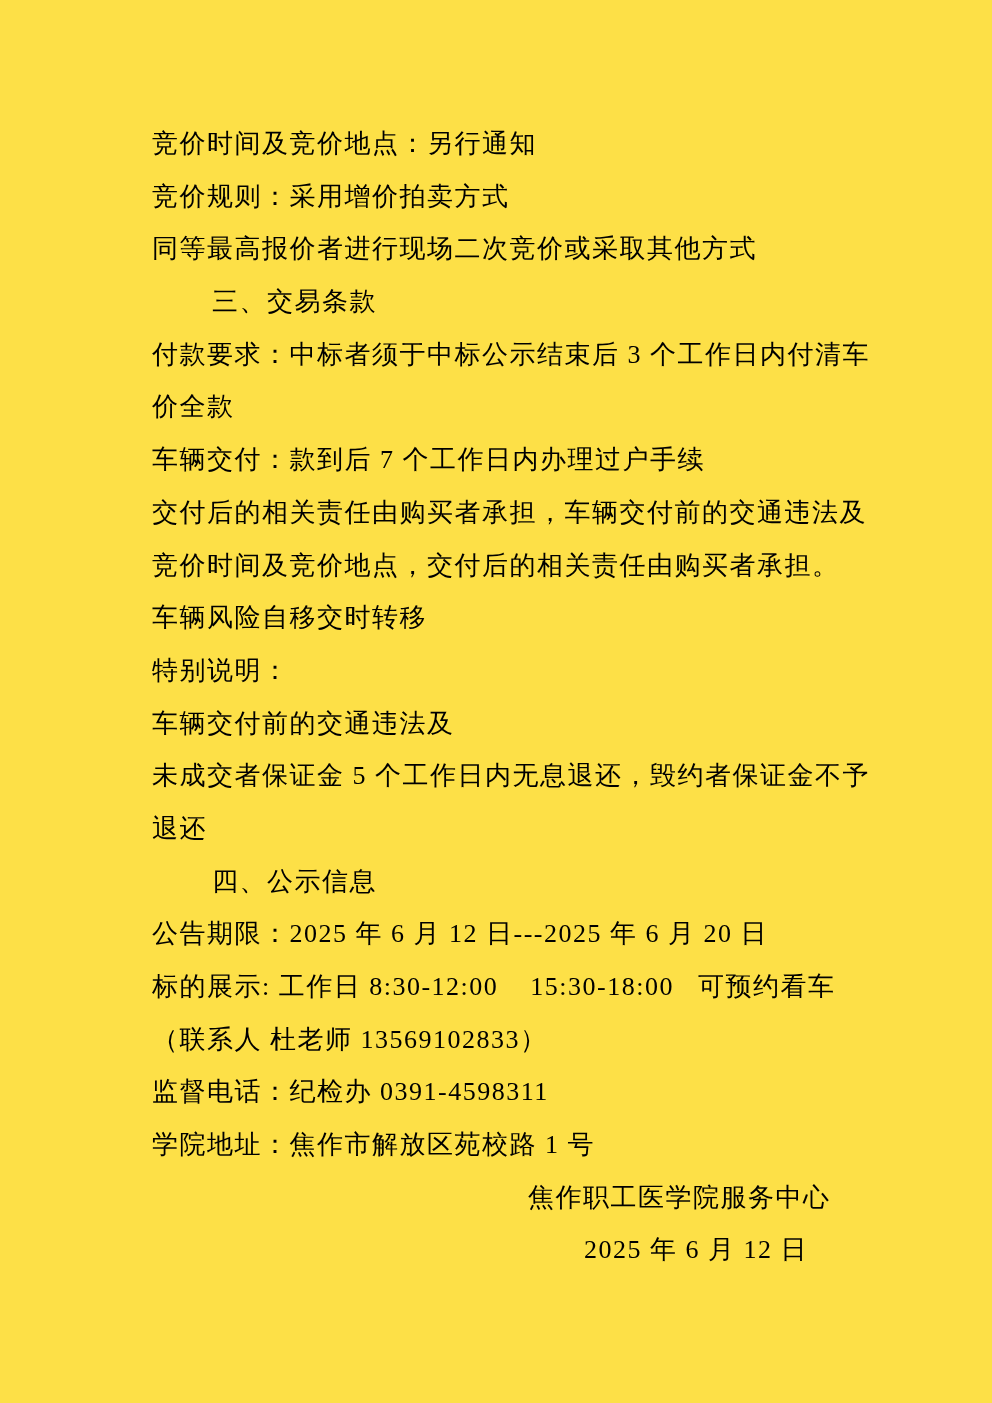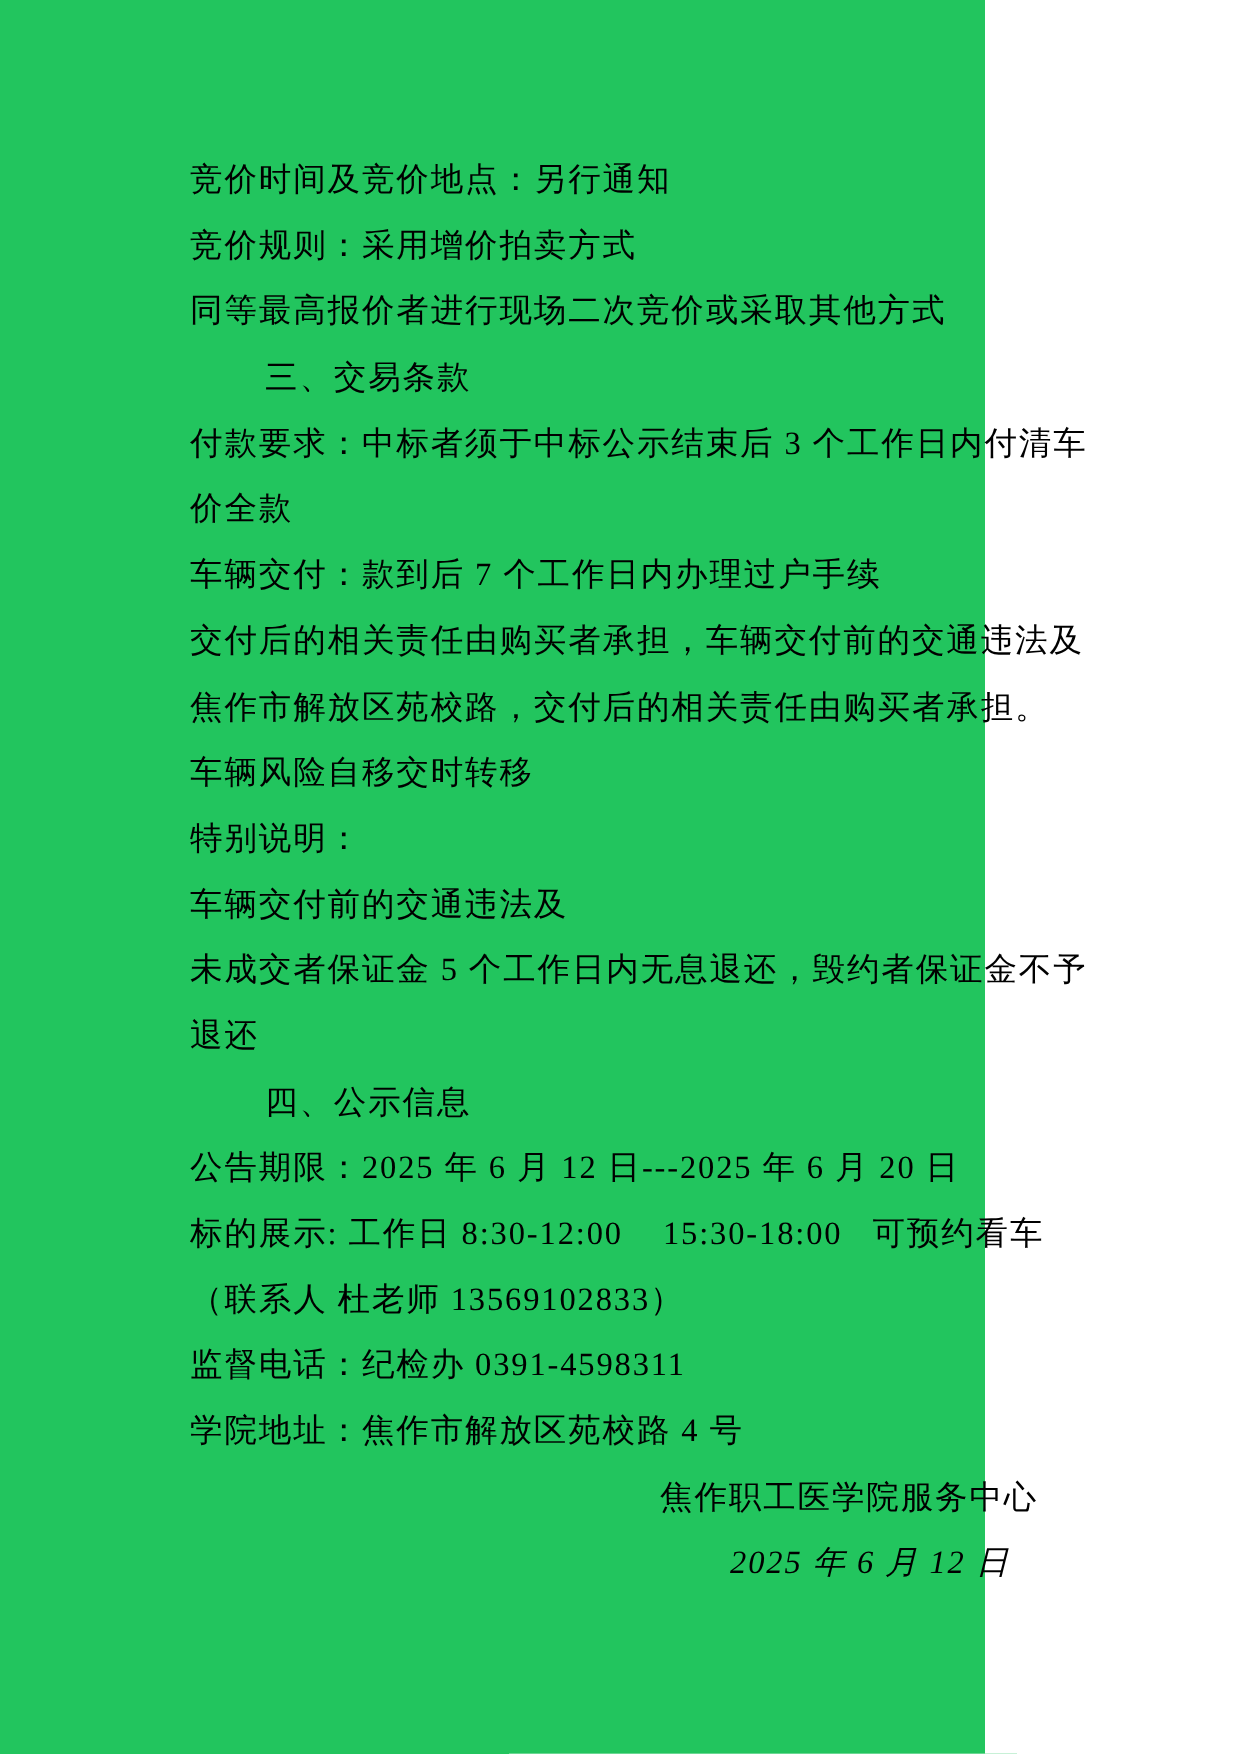--- a/index.html
+++ b/index.html
@@ -7,23 +7,23 @@
     padding: 0;
   }
   body {
     width: 992px;
     height: 1403px;
     background: #ffffff;
     overflow: hidden;
   }
   .page {
     position: relative;
-    width: 788px;
+    width: 992px;
     height: 1403px;
-    background: #22c55e;
+    background: #fde047;
   }
   .doc {
     position: absolute;
     top: 118px;
     left: 152px;
     right: 140px;
     color: #000000;
     font-family: "Liberation Serif", "DejaVu Serif", serif;
     font-size: 26px;
     letter-spacing: 1.5px;
@@ -34,44 +34,43 @@
     white-space: pre;
   }
   .line.heading {
     text-indent: 60px;
   }
   .line.signature {
     padding-left: 376px;
   }
   .line.signature-date {
     padding-left: 432px;
-    font-style: italic;
   }
 </style>
 </head>
 <body style="background: rgb(255, 255, 255);">
 
 <div class="page">
   <div class="doc" id="doc" style="color: rgb(0, 0, 0);">
       <div class="line body">竞价时间及竞价地点：另行通知</div>
       <div class="line body">竞价规则：采用增价拍卖方式</div>
       <div class="line body">同等最高报价者进行现场二次竞价或采取其他方式</div>
       <div class="line heading">三、交易条款</div>
       <div class="line body">付款要求：中标者须于中标公示结束后 3 个工作日内付清车</div>
       <div class="line body">价全款</div>
       <div class="line body">车辆交付：款到后 7 个工作日内办理过户手续</div>
       <div class="line body">交付后的相关责任由购买者承担，车辆交付前的交通违法及</div>
-      <div class="line body">焦作市解放区苑校路，交付后的相关责任由购买者承担。</div>
+      <div class="line body">竞价时间及竞价地点，交付后的相关责任由购买者承担。</div>
       <div class="line body">车辆风险自移交时转移</div>
       <div class="line body">特别说明：</div>
       <div class="line body">车辆交付前的交通违法及</div>
       <div class="line body">未成交者保证金 5 个工作日内无息退还，毁约者保证金不予</div>
       <div class="line body">退还</div>
       <div class="line heading">四、公示信息</div>
       <div class="line body">公告期限：2025 年 6 月 12 日---2025 年 6 月 20 日</div>
       <div class="line body">标的展示: 工作日 8:30-12:00    15:30-18:00   可预约看车</div>
       <div class="line body">（联系人 杜老师 13569102833）</div>
       <div class="line body">监督电话：纪检办 0391-4598311</div>
-      <div class="line body">学院地址：焦作市解放区苑校路 4 号</div>
+      <div class="line body">学院地址：焦作市解放区苑校路 1 号</div>
       <div class="line signature">焦作职工医学院服务中心</div>
       <div class="line signature-date">2025 年 6 月 12 日</div>
     </div>
 </div>
 
 </body></html>

